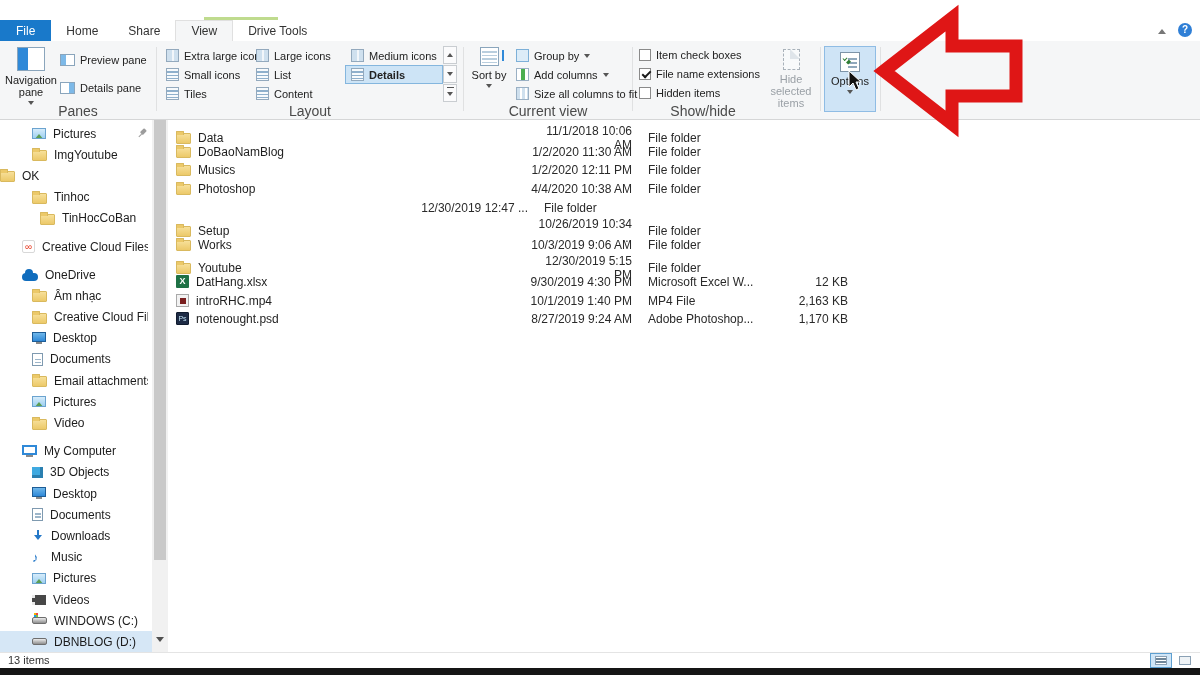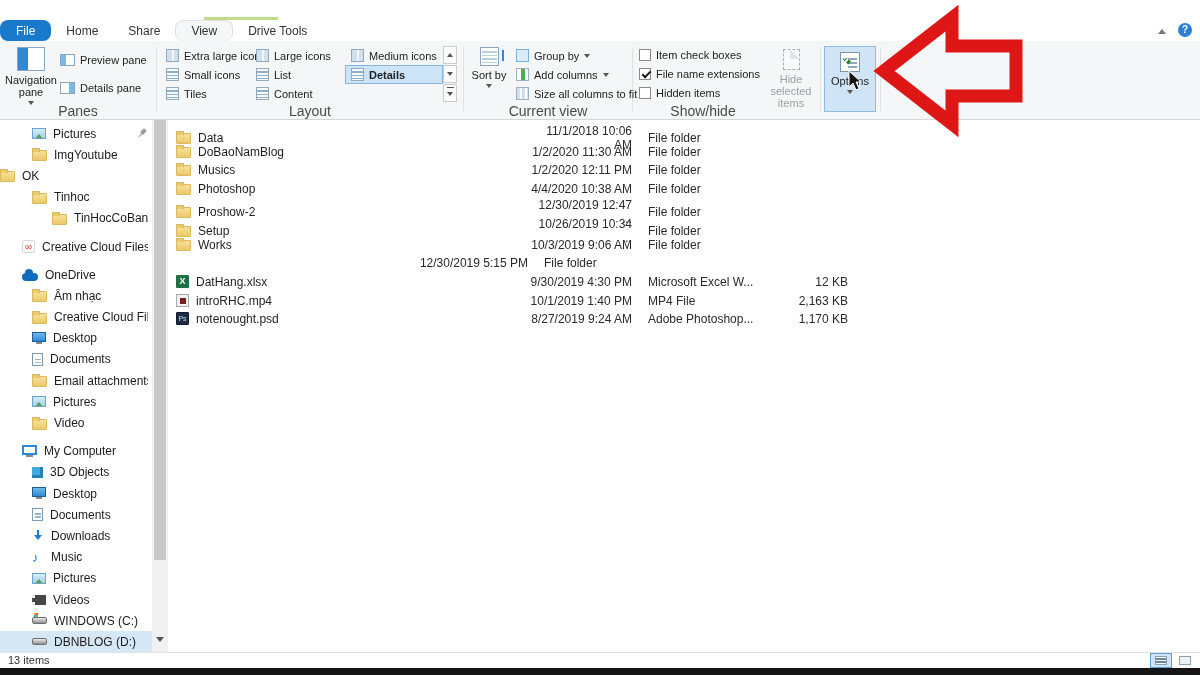--- a/index.html
+++ b/index.html
@@ -23,21 +23,21 @@
   .ic-min { width:10px; height:1px; background:#222; }
   .ic-restore { position:relative; width:8px; height:8px; border:1px solid #222; background:#fff; }
   .ic-restore::before { content:""; position:absolute; left:2px; top:-4px; width:8px; height:8px; border:1px solid #222; border-bottom:none; border-left:none; }
   .ic-close { position:relative; width:10px; height:10px; }
   .ic-close::before,.ic-close::after { content:""; position:absolute; left:4px; top:-1px; width:1.5px; height:12px; background:#222; }
   .ic-close::before { transform:rotate(45deg); } .ic-close::after { transform:rotate(-45deg); }
 
   
   #tabrow { position:absolute; left:0; top:20px; width:1200px; height:21px; background:#fff; }
   #tabs { display:flex; height:21px; align-items:stretch; }
-  .tab { padding:0 15px; font-size:12px; color:#333; display:flex; align-items:center;border-radius:8px; }
+  .tab { padding:0 15px; font-size:12px; color:#333; display:flex; align-items:center; }
   .tab.file { background:#1979ca; color:#fff; padding:0 16px; }
   .tab.active { background:#f5f6f7; border:1px solid #e0e0e0; border-bottom:none; }
   .ribbon-extra { position:absolute; right:8px; top:3px; display:flex; align-items:center; gap:12px; }
   .ic-pinribbon { width:0; height:0; border:4px solid transparent; border-bottom:5px solid #777; margin-bottom:2px; }
   .ic-help { width:14px; height:14px; border-radius:50%; background:#2f7fd6; color:#fff; font-size:10px; font-weight:bold; text-align:center; line-height:14px; }
   .ic-help::before { content:"?"; }
 
   
   #ribbon { position:absolute; left:0; top:41px; width:1200px; height:79px; background:#f5f6f7; border-bottom:1px solid #d5d6d7; font-size:11px; color:#222; }
   .rsep { position:absolute; top:6px; width:1px; height:64px; background:#e0e1e2; }
@@ -350,21 +350,21 @@
         <span class="side-label">ImgYoutube</span>
       </div>
       <div class="side-row" style="">
         <span class="sic ic-folder"></span>
         <span class="side-label">OK</span>
       </div>
       <div class="side-row" style="padding-left: 32px;">
         <span class="sic ic-folder"></span>
         <span class="side-label">Tinhoc</span>
       </div>
-      <div class="side-row" style="padding-left: 32px; margin-left: 20px;">
+      <div class="side-row" style="padding-left: 40px;">
         <span class="sic ic-folder"></span>
         <span class="side-label">TinHocCoBan</span>
       </div>
       <div class="side-row gap" style="padding-left: 22px;">
         <span class="sic ic-ccf"></span>
         <span class="side-label">Creative Cloud Files</span>
       </div>
       <div class="side-row gap" style="padding-left: 22px;">
         <span class="sic ic-cloud"></span>
         <span class="side-label">OneDrive</span>
@@ -474,24 +474,20 @@
       <div class="file-row">
         <div class="cell-name">
           <span class="sic ic-folder"></span>
           <span>Photoshop</span>
         </div>
         <div class="cell-date">4/4/2020 10:38 AM</div>
         <div class="cell-type">File folder</div>
         <div class="cell-size"></div>
       </div>
       <div class="file-row">
-        <div class="cell-name">
-          <span class="sic ic-folder"></span>
-          <span>Proshow-2</span>
-        </div>
         <div class="cell-date">12/30/2019 12:47 ...</div>
         <div class="cell-type">File folder</div>
         <div class="cell-size"></div>
       </div>
       <div class="file-row">
         <div class="cell-name">
           <span class="sic ic-folder"></span>
           <span>Setup</span>
         </div>
         <div class="cell-date">10/26/2019 10:34 ...</div>
@@ -501,20 +497,24 @@
       <div class="file-row">
         <div class="cell-name">
           <span class="sic ic-folder"></span>
           <span>Works</span>
         </div>
         <div class="cell-date">10/3/2019 9:06 AM</div>
         <div class="cell-type">File folder</div>
         <div class="cell-size"></div>
       </div>
       <div class="file-row">
+        <div class="cell-name">
+          <span class="sic ic-folder"></span>
+          <span>Youtube</span>
+        </div>
         <div class="cell-date">12/30/2019 5:15 PM</div>
         <div class="cell-type">File folder</div>
         <div class="cell-size"></div>
       </div>
       <div class="file-row">
         <div class="cell-name">
           <span class="sic ic-excel"></span>
           <span>DatHang.xlsx</span>
         </div>
         <div class="cell-date">9/30/2019 4:30 PM</div>

